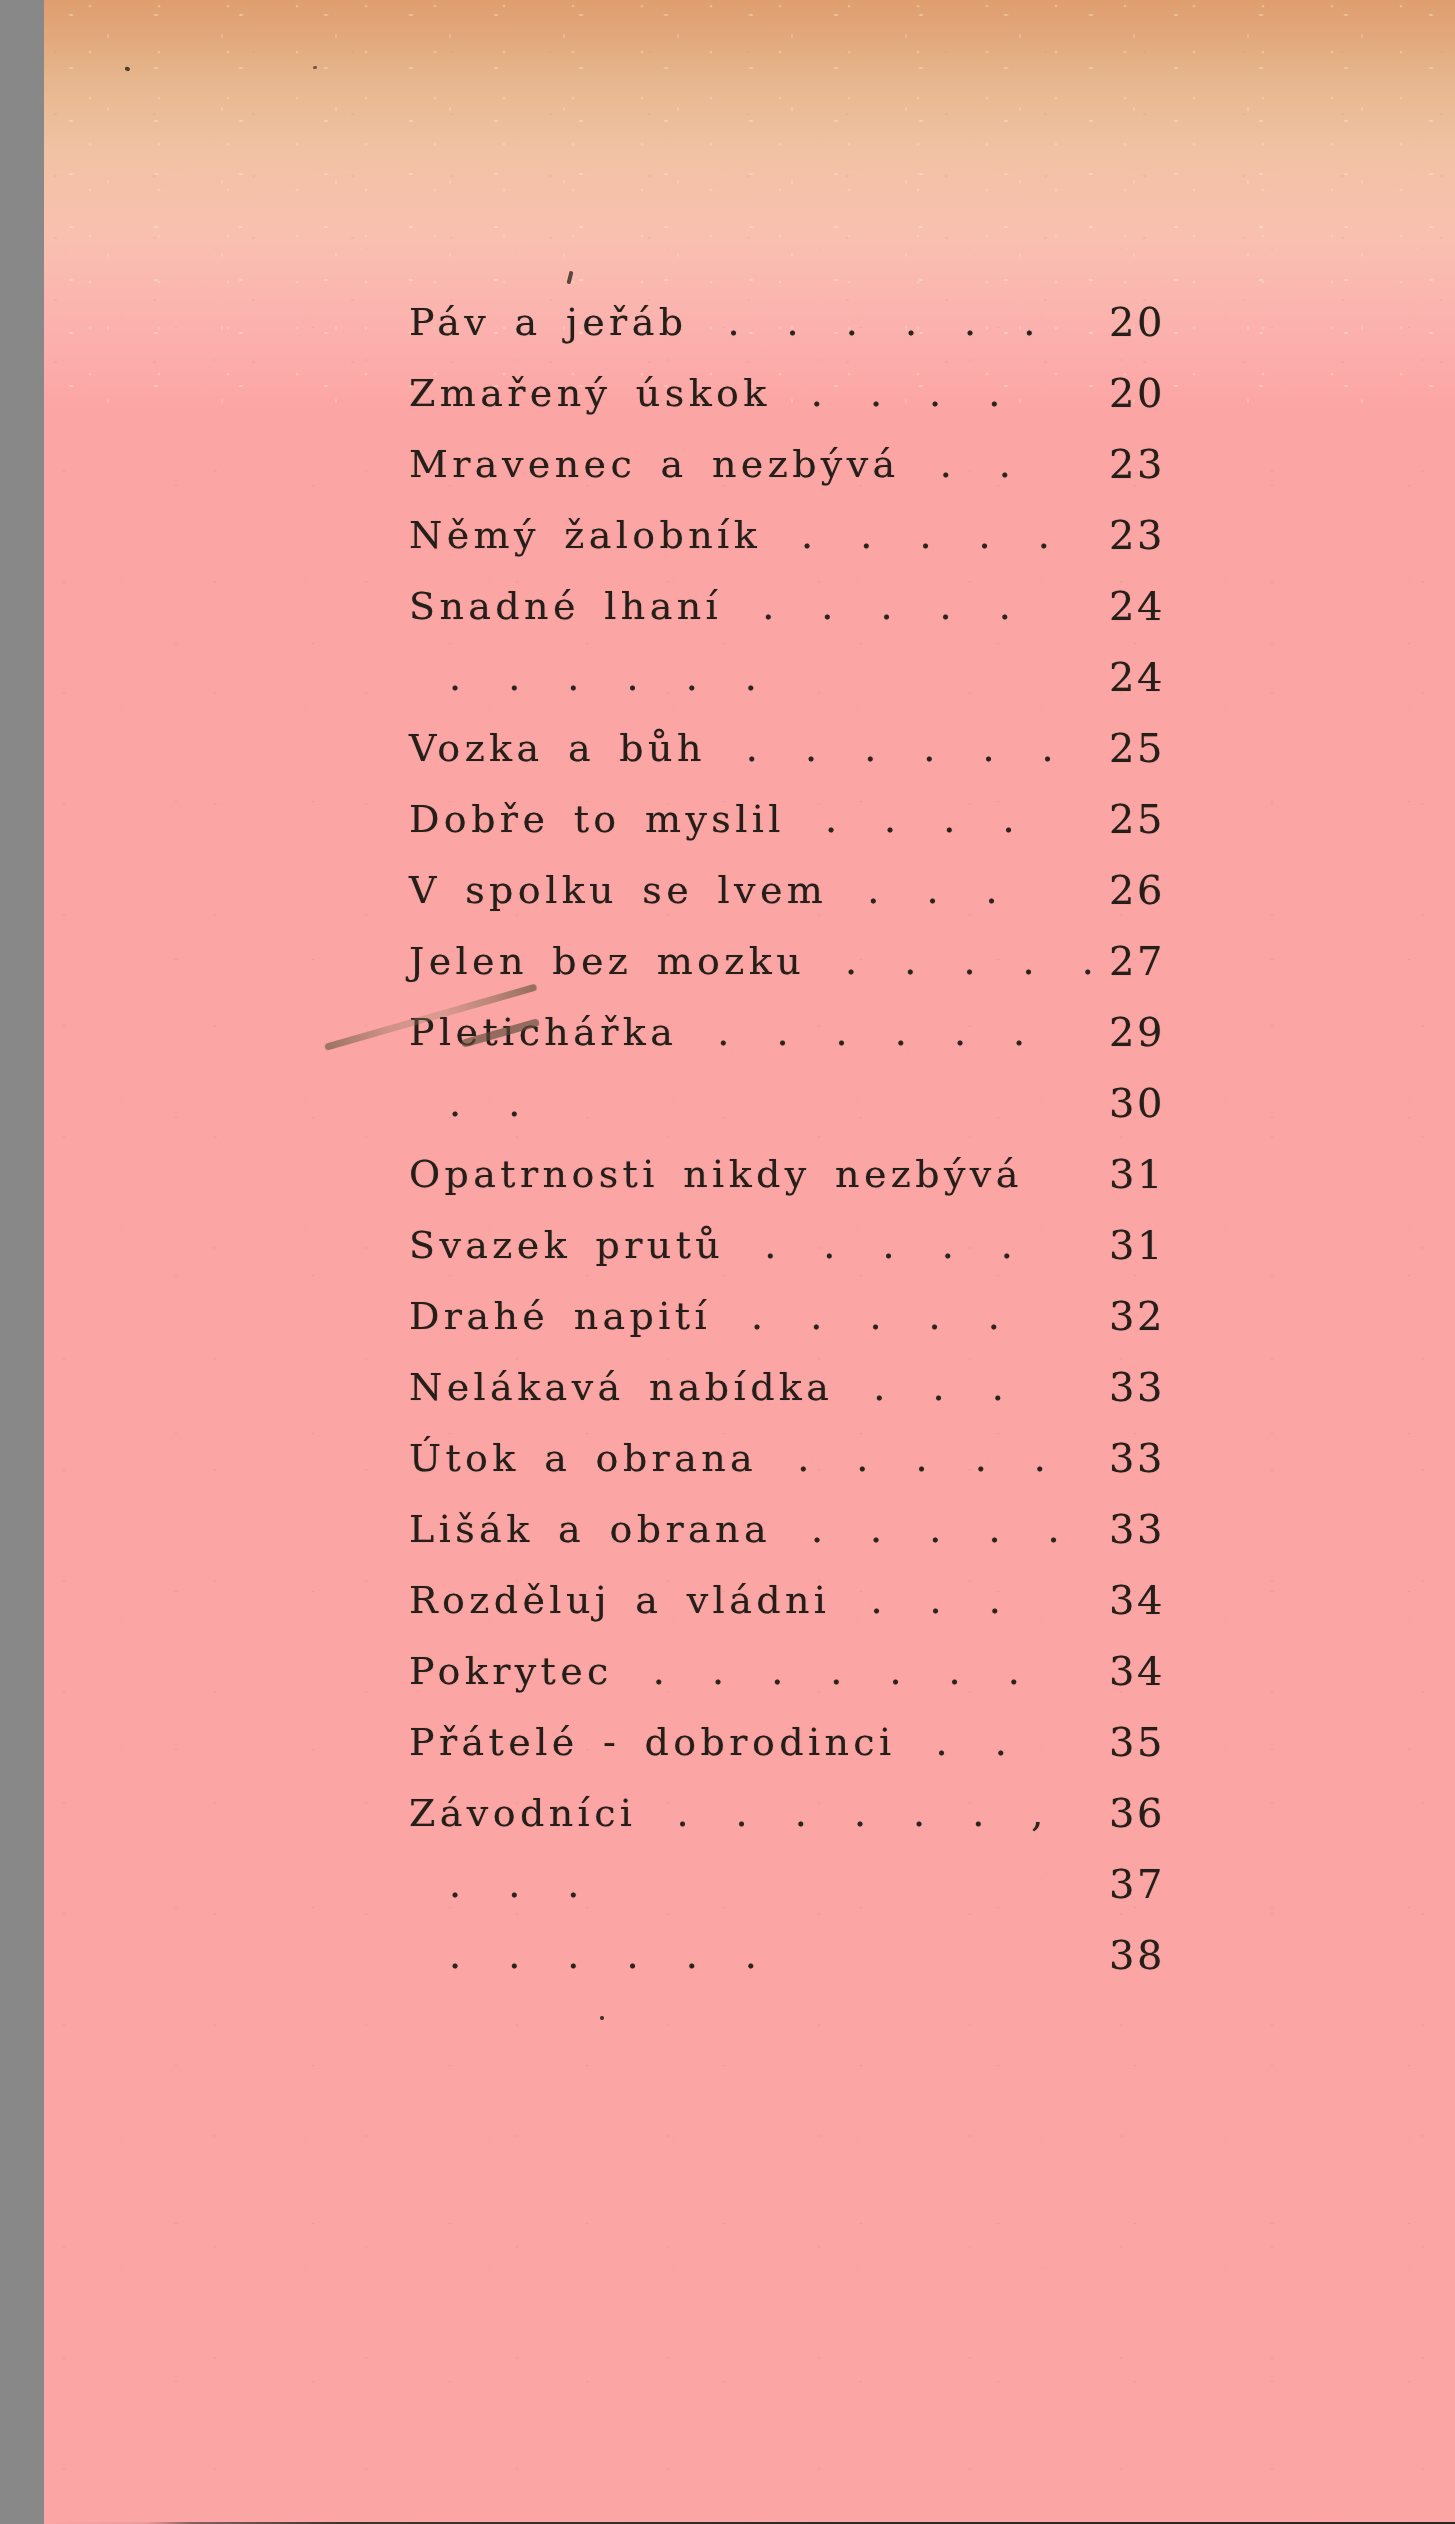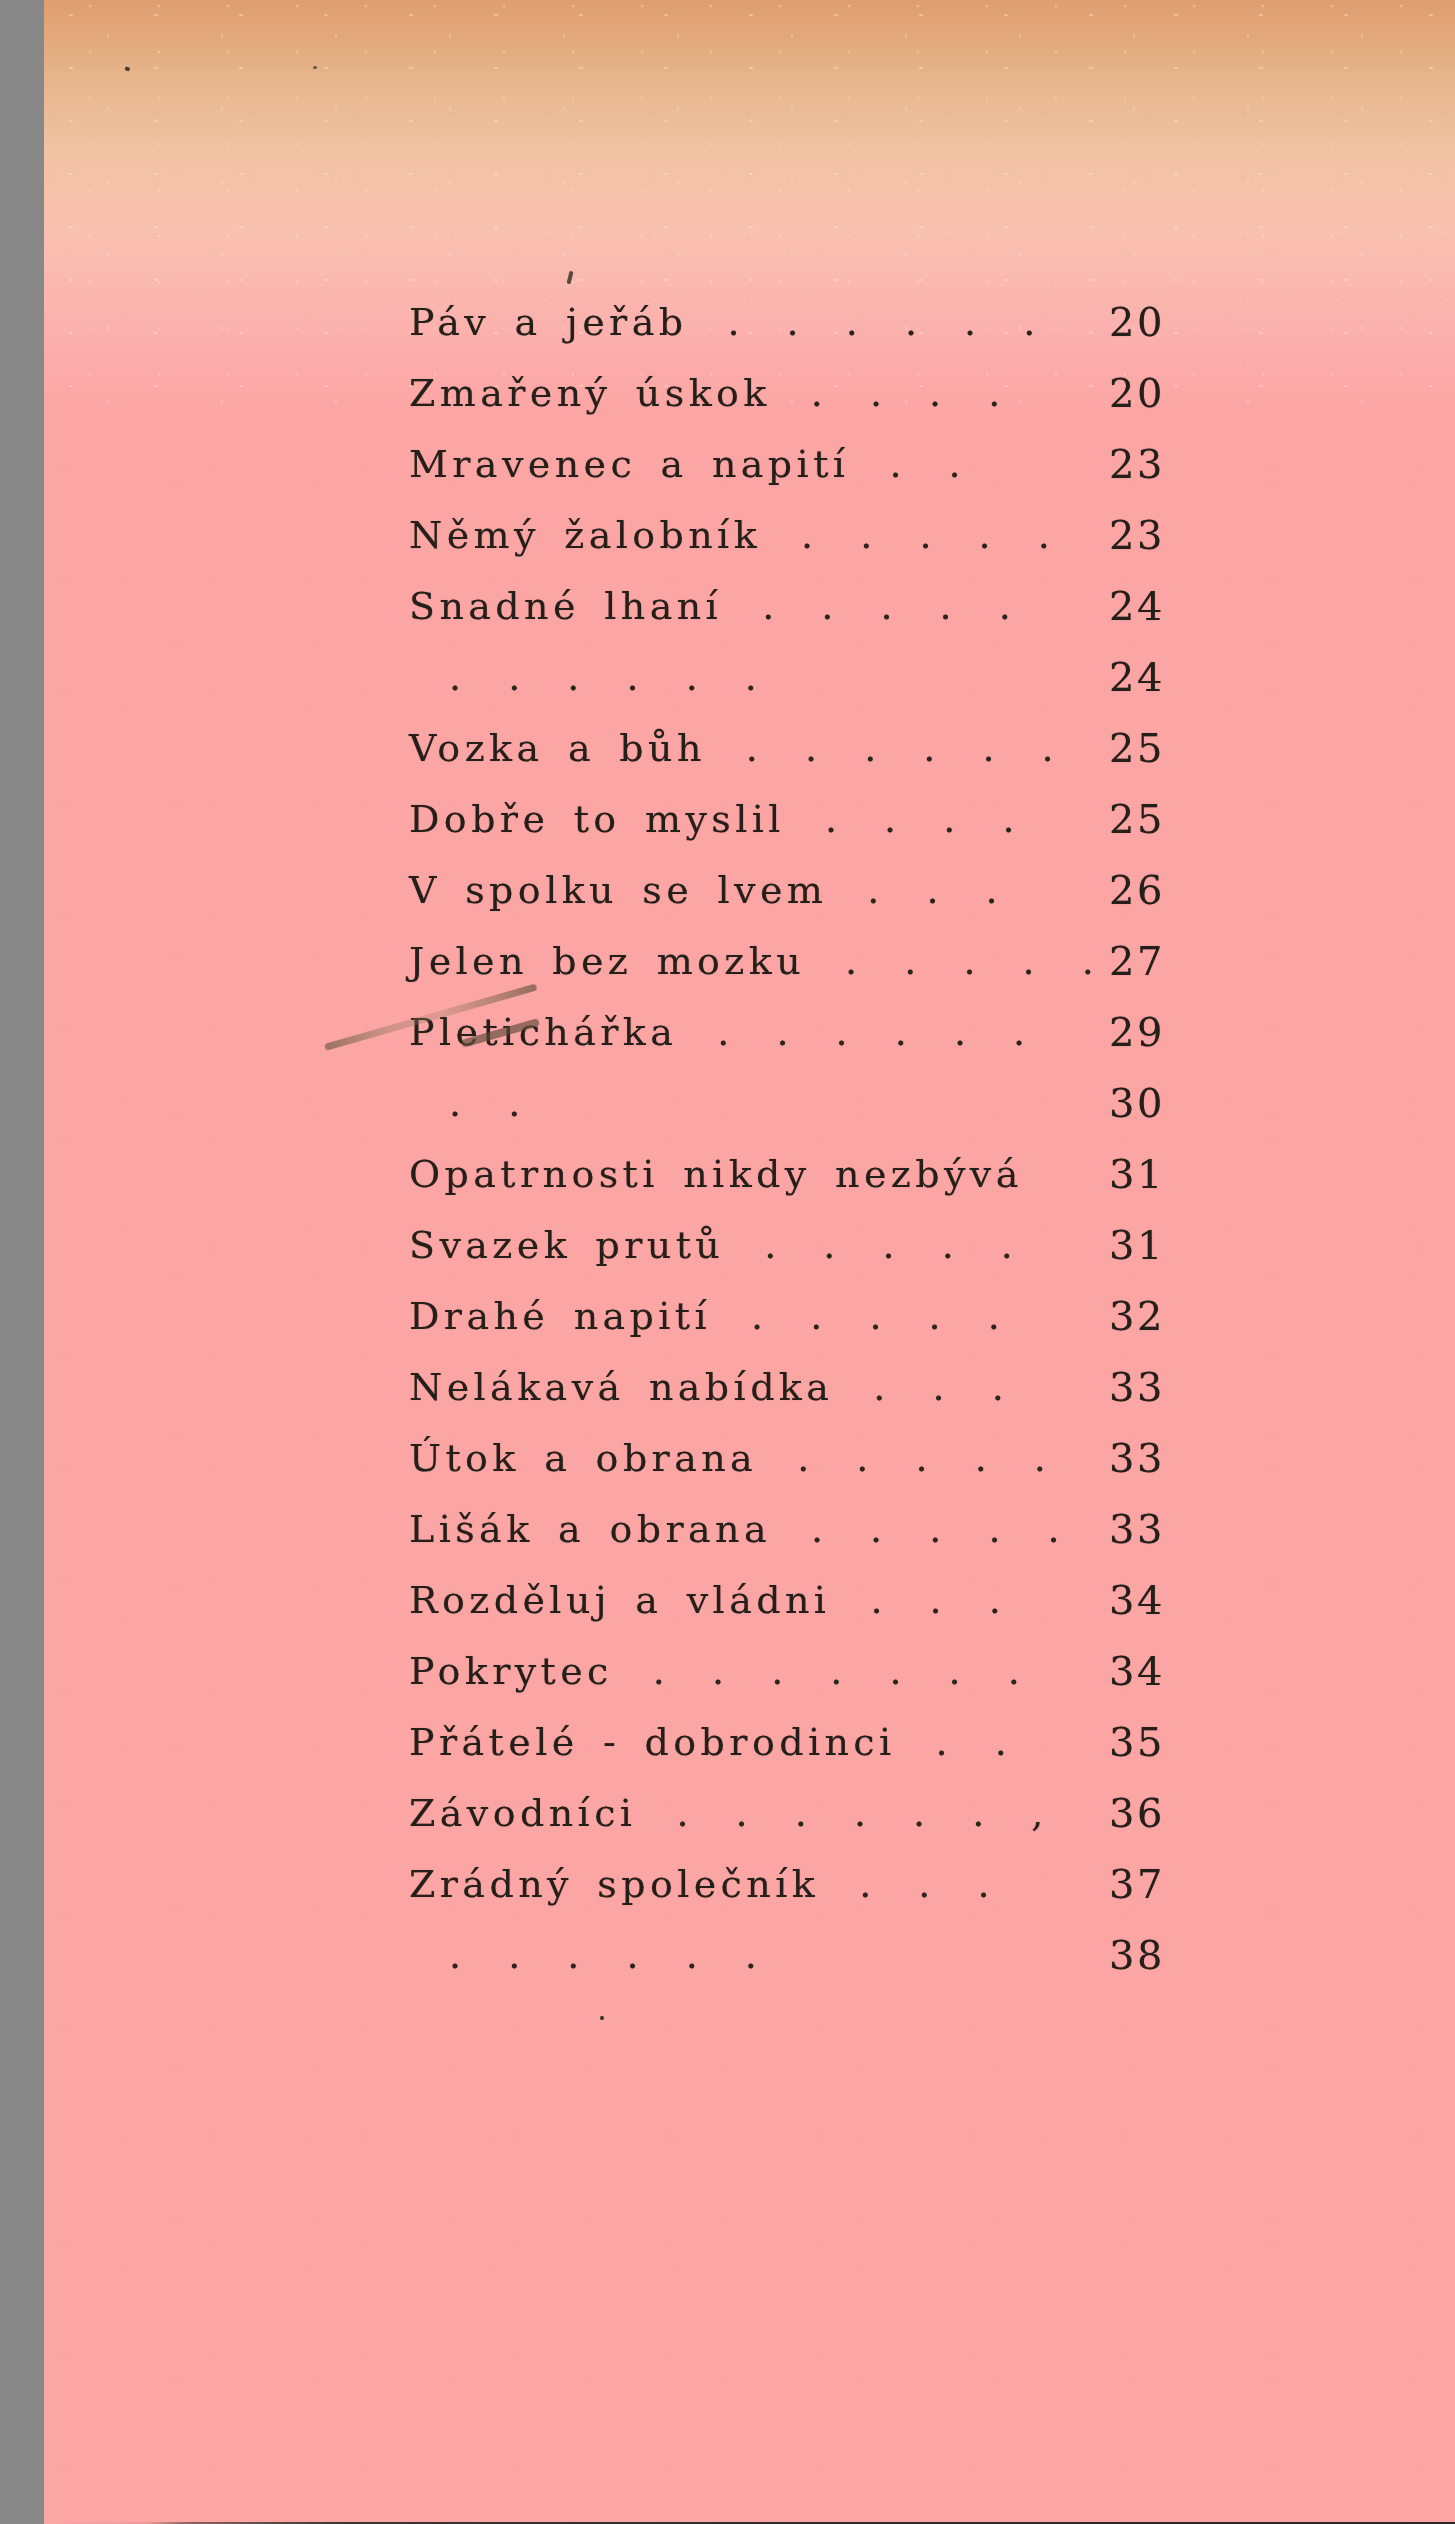--- a/index.html
+++ b/index.html
@@ -100,21 +100,21 @@
         <span class="t">Páv a jeřáb</span>
         <span class="l">. . . . . .</span>
         <span class="p">20</span>
       </div>
       <div class="toc-row">
         <span class="t">Zmařený úskok</span>
         <span class="l">. . . .</span>
         <span class="p">20</span>
       </div>
       <div class="toc-row">
-        <span class="t">Mravenec a napití</span>
+        <span class="t">Mravenec a nezbývá</span>
         <span class="l">. .</span>
         <span class="p">23</span>
       </div>
       <div class="toc-row">
         <span class="t">Němý žalobník</span>
         <span class="l">. . . . .</span>
         <span class="p">23</span>
       </div>
       <div class="toc-row">
         <span class="t">Snadné lhaní</span>
@@ -198,21 +198,20 @@
         <span class="t">Přátelé - dobrodinci</span>
         <span class="l">. .</span>
         <span class="p">35</span>
       </div>
       <div class="toc-row">
         <span class="t">Závodníci</span>
         <span class="l">. . . . . . ,</span>
         <span class="p">36</span>
       </div>
       <div class="toc-row">
-        <span class="t">Zrádný společník</span>
         <span class="l">. . .</span>
         <span class="p">37</span>
       </div>
       <div class="toc-row">
         <span class="l">. . . . . .</span>
         <span class="p">38</span>
       </div>
     </div>
 
   <div class="smudge"></div>

